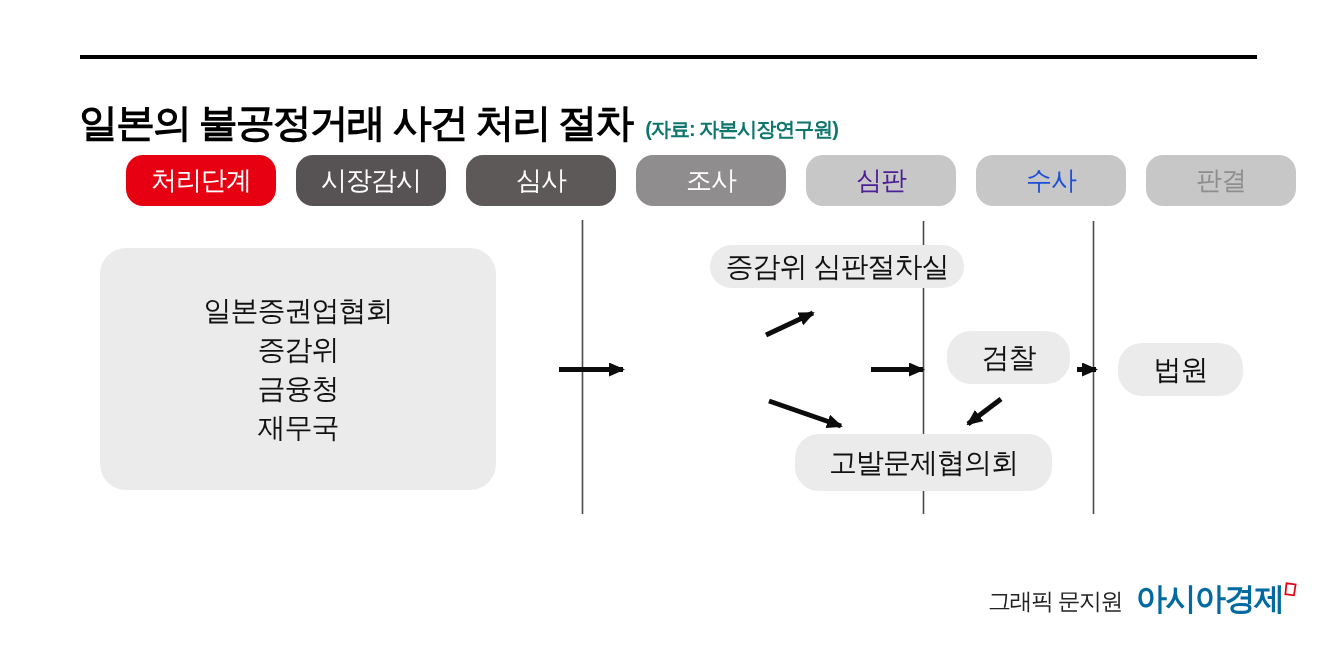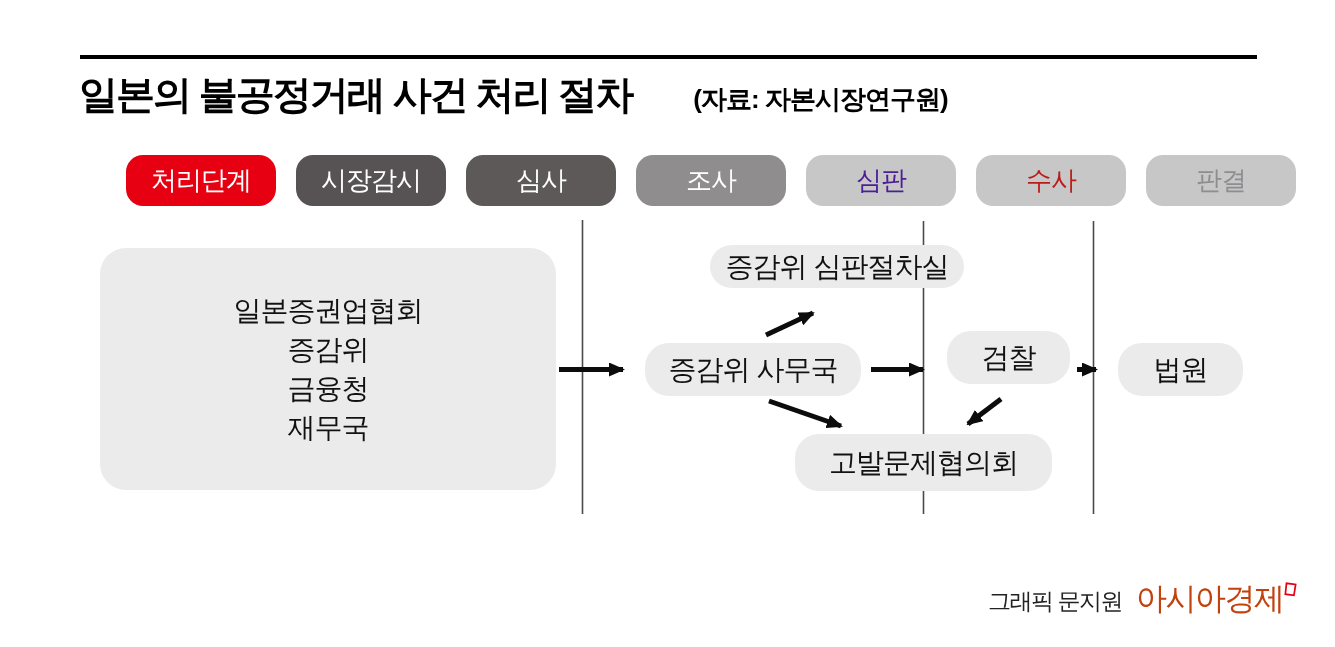--- a/index.html
+++ b/index.html
@@ -2,80 +2,79 @@
 <html><head>
 <meta charset="utf-8">
 <style>
   html,body{margin:0;padding:0;background:#ffffff;}
   .page{
     position:relative;width:1335px;height:647px;background:#ffffff;
     font-family:"Liberation Sans", sans-serif;overflow:hidden;color:#111;
   }
   .top-rule{position:absolute;left:80px;top:55px;width:1177px;height:4px;background:#000;}
   .title-row{position:absolute;left:79px;top:68px;width:1180px;display:flex;align-items:baseline;gap:13px;white-space:nowrap;}
-  .page-title{font-size:39px;font-weight:800;letter-spacing:-2px;color:#000;}
-  .page-source{font-size:26px;font-weight:600;letter-spacing:-1px;color:#000000;margin-left:48px;}
+  .page-title{font-size:39px;font-weight:800;letter-spacing:-2px;color:#000;margin-top:28px;}
+  .page-source{font-size:20px;font-weight:600;letter-spacing:-1px;color:#0f766e;}
   .pills{position:absolute;left:82px;top:155px;display:flex;gap:20px;padding-left:44px;}
   .pill{
     width:150px;height:51px;border-radius:17px;display:flex;align-items:center;justify-content:center;
     font-size:26px;font-weight:500;letter-spacing:-1px;box-sizing:border-box;
   }
   .node{
     position:absolute;background:#ebebeb;border-radius:24px;
     display:flex;align-items:center;justify-content:center;
     font-size:28px;letter-spacing:-1px;color:#111;white-space:nowrap;
   }
-  .node-origin{left:100px;top:248px;width:456px;height:242px;border-radius:26px;flex-direction:column;line-height:39px;text-align:right;}
+  .node-origin{left:100px;top:248px;width:396px;height:242px;border-radius:26px;flex-direction:column;line-height:39px;text-align:right;}
   .node-hearing{left:710px;top:245px;width:254px;height:43px;}
   .node-sesc{left:645px;top:343px;width:216px;height:53px;}
   .node-council{left:795px;top:434px;width:257px;height:57px;}
   .node-prosecution{left:947px;top:331px;width:123px;height:53px;}
   .node-court{left:1118px;top:343px;width:125px;height:53px;text-align:center;}
   .svg-layer{position:absolute;left:0;top:0;width:1335px;height:647px;pointer-events:none;}
   .footer{position:absolute;left:988px;top:578px;display:flex;align-items:baseline;gap:14px;white-space:nowrap;}
   .credit{font-size:23px;letter-spacing:-1.5px;color:#222;}
-  .brand{position:relative;font-size:31px;font-weight:400;letter-spacing:-1.5px;color:#c2410c;}
+  .brand{position:relative;font-size:31px;font-weight:700;letter-spacing:-1.5px;color:#0369a1;}
   .brand-mark{position:absolute;top:-9px;right:-17px;}
 </style>
 </head>
 <body>
 
 <div class="page">
 
   <div class="top-rule"></div>
 
   <div class="title-row">
     <span class="page-title">일본의 불공정거래 사건 처리 절차</span>
     <span class="page-source">(자료: 자본시장연구원)</span>
   </div>
 
   <div class="pills">
     <div class="pill" style="background: rgb(230, 0, 18); color: rgb(255, 255, 255);">처리단계</div>
     <div class="pill" style="background: rgb(87, 82, 83); color: rgb(255, 255, 255);">시장감시</div>
     <div class="pill" style="background: rgb(94, 89, 89); color: rgb(255, 255, 255); text-align: center;">심사</div>
     <div class="pill" style="background: rgb(143, 141, 142); color: rgb(255, 255, 255); text-align: center;">조사</div>
     <div class="pill" style="background: rgb(199, 199, 200); color: #4c1d95;">심판</div>
-    <div class="pill" style="background: rgb(199, 199, 200); color: #b91c1c;">수사</div>
+    <div class="pill" style="background: rgb(199, 199, 200); color: #1d4ed8;">수사</div>
     <div class="pill" style="background: rgb(199, 199, 200); color: rgb(142, 142, 143);">판결</div>
   </div>
 
   <svg class="svg-layer" viewBox="0 0 1335 647">
     <line x1="582.5" y1="220" x2="582.5" y2="514" stroke="#4a4a4a" stroke-width="1.6"></line>
     <line x1="923.5" y1="221" x2="923.5" y2="514" stroke="#4a4a4a" stroke-width="1.6"></line>
     <line x1="1093.5" y1="221" x2="1093.5" y2="514" stroke="#4a4a4a" stroke-width="1.6"></line>
   </svg>
 
   <div class="node node-origin">
     <span>일본증권업협회</span>
     <span>증감위</span>
     <span>금융청</span>
     <span>재무국</span>
   </div>
   <div class="node node-hearing">증감위 심판절차실</div>
-  <div class="node node-sesc">증감위 사무국</div>
   <div class="node node-council">고발문제협의회</div>
   <div class="node node-prosecution">검찰</div>
   <div class="node node-court">법원</div>
 
   <svg class="svg-layer" viewBox="0 0 1335 647">
     <defs>
       <marker id="ah" markerUnits="userSpaceOnUse" markerWidth="16" markerHeight="14" refX="14" refY="7" orient="auto">
         <path d="M0,0 L16,7 L0,14 Z" fill="#0c0c0c"></path>
       </marker>
     </defs>

